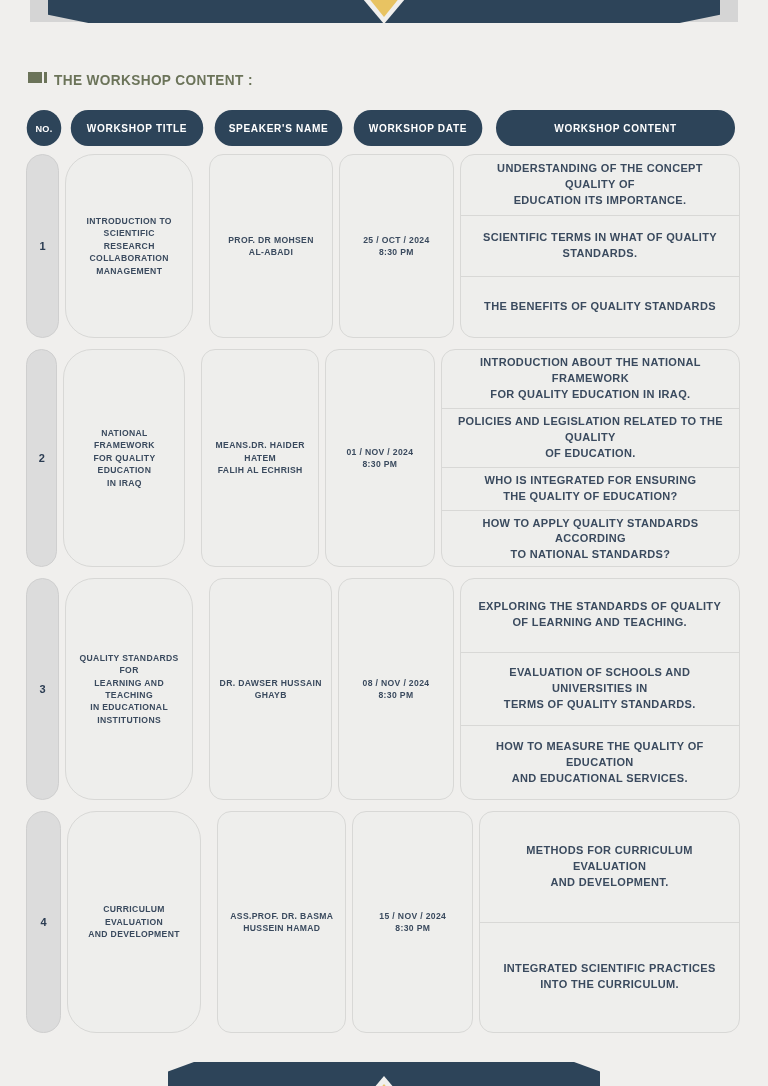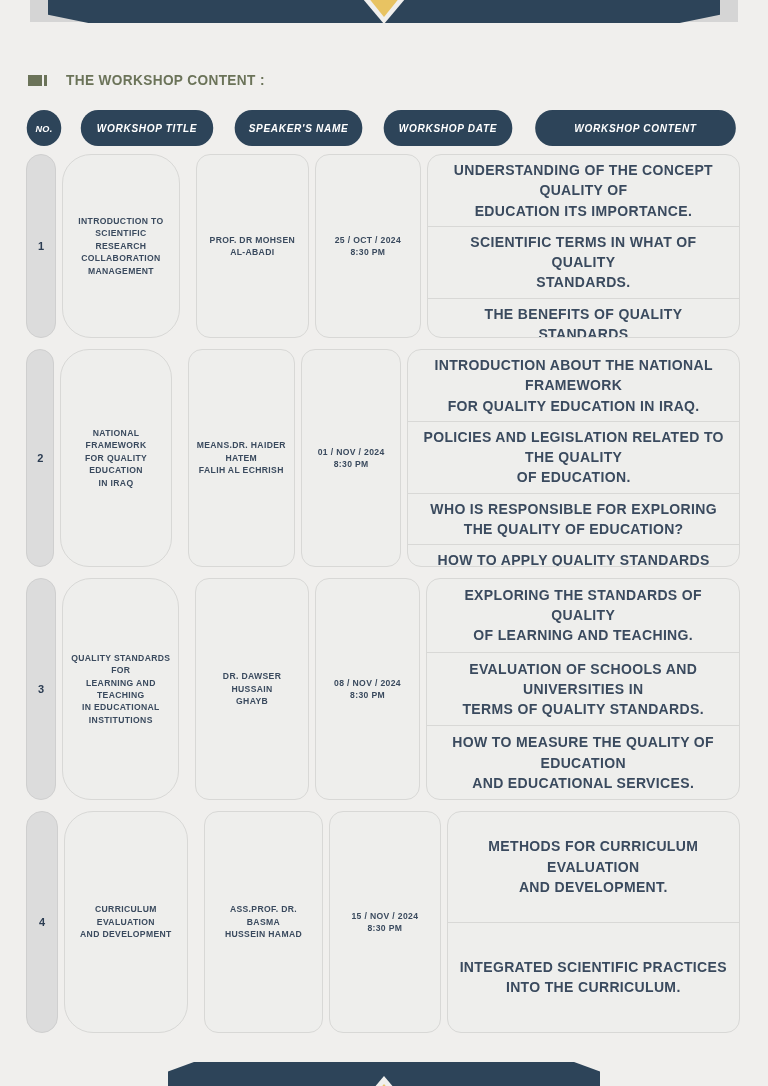--- a/index.html
+++ b/index.html
@@ -96,22 +96,22 @@
     border-right: 15px solid transparent;
     border-bottom: 18px solid #e8c362;
   }
 
   
   .section-title {
     position: absolute;
     top: 72px;
     left: 28px;
     display: flex;
-    align-items: center;
-    gap: 19px;
+    align-items: flex-start;
+    gap: 7px;
   }
   .title-icon {
     display: flex;
     align-items: center;
     gap: 2px;
   }
   .title-icon .sq {
     width: 14px;
     height: 11px;
     background: #6b7359;
@@ -135,23 +135,22 @@
   
   .table {
     position: absolute;
     top: 110px;
     left: 26px;
     width: 714px;
   }
 
   .thead {
     display: flex;
-    gap: 16px;
+    gap: 6px;
     margin-bottom: 8px;
-    font-style: italic;
   }
   .th {
     background: #2d4459;
     color: #ffffff;
     border-radius: 22px;
     height: 36px;
     display: flex;
     align-items: center;
     justify-content: center;
     font-size: 10.5px;
@@ -226,21 +225,21 @@
     display: flex;
     align-items: center;
     justify-content: center;
     text-align: center;
     padding: 5px 12px;
     border-bottom: 1px solid #d8d8d6;
     box-sizing: border-box;
   }
   .content-item:last-child { border-bottom: none; }
   .content-text {
-    font-size: 14px;
+    font-size: 11px;
     font-weight: 700;
     line-height: 1.45;
     letter-spacing: 0.35px;
     color: #3a4a5e;
     white-space: pre-line;
   }
 
   
   .row-h1 { height: 184px; }
   .row-h2 { height: 218px; }
@@ -324,21 +323,21 @@
     <div class="cell-content">
       <div class="content-item">
           <span class="content-text">INTRODUCTION ABOUT THE NATIONAL FRAMEWORK
 FOR QUALITY EDUCATION IN IRAQ.</span>
         </div>
       <div class="content-item">
           <span class="content-text">POLICIES AND LEGISLATION RELATED TO THE QUALITY
 OF EDUCATION.</span>
         </div>
       <div class="content-item">
-          <span class="content-text">WHO IS RESPONSIBLE FOR EXPLORING
+          <span class="content-text">WHO IS INTEGRATED FOR ENSURING
 THE QUALITY OF EDUCATION?</span>
         </div>
       <div class="content-item">
           <span class="content-text">HOW TO APPLY QUALITY STANDARDS ACCORDING
 TO NATIONAL STANDARDS?</span>
         </div>
     </div>
   </div>
 
   <div class="row row-h3">

